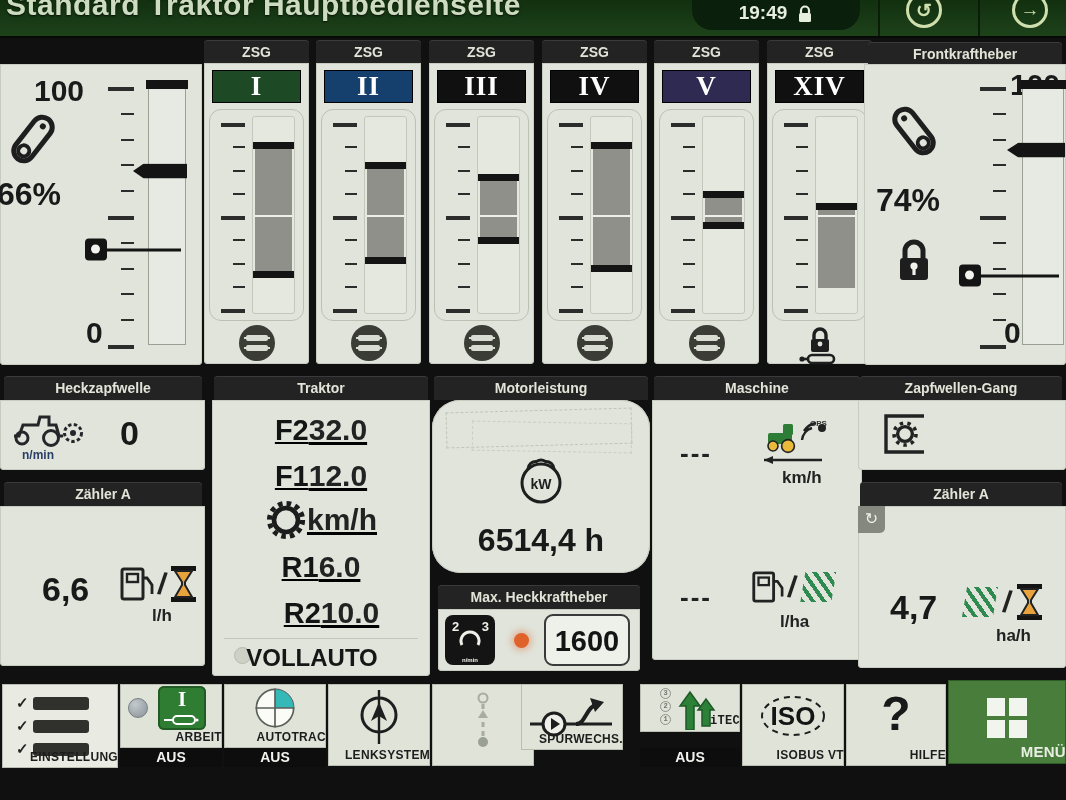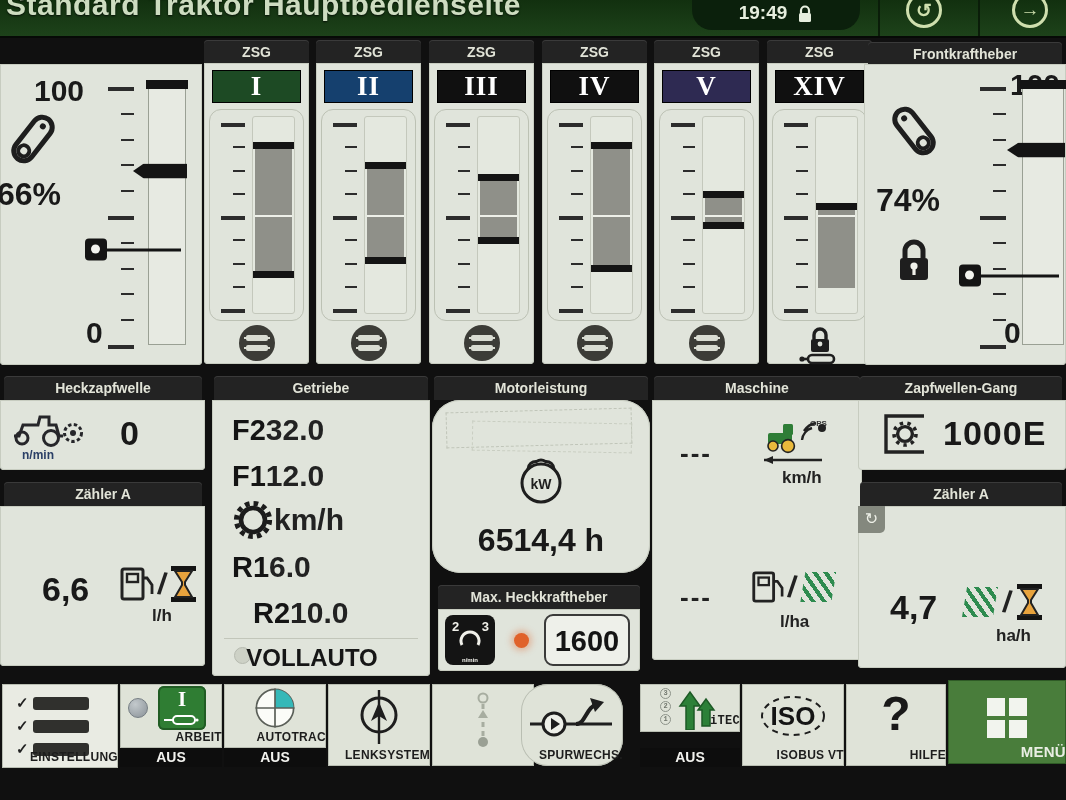--- a/index.html
+++ b/index.html
@@ -73,22 +73,22 @@
   .valve-circ span { display:block; width:22px; height:6px; background:#d9dcd2; border-radius:2px;
     box-shadow:-4px 0 0 -2px #d9dcd2, 4px 0 0 -2px #d9dcd2; }
 
   
   .val34 { font-size:34px; font-weight:bold; color:#191919; }
   .unit-lbl { font-size:17px; font-weight:bold; color:#222; }
   .slash { font-size:30px; font-weight:bold; color:#222; transform:rotate(8deg); }
   .dashes { font-size:26px; font-weight:bold; letter-spacing:2px; color:#222; }
   .hatch { width:36px; height:30px; background:repeating-linear-gradient(55deg,#2e8b4f 0 4px,#e0e4db 4px 9px);
     clip-path:polygon(14% 0,100% 0,86% 100%,0 100%); }
-  .gtr-row { position:absolute; left:20px; right:32px; height:40px; display:flex;
-    justify-content:flex-start; align-items:center; }
+  .gtr-row { position:absolute; left:32px; right:32px; height:40px; display:flex;
+    justify-content:center; align-items:center;text-decoration:underline; }
   .gtr-row .gl { font-size:29px; font-weight:bold; color:#141414; }
   .gtr-row .gv { font-size:30px; font-weight:bold; color:#222; }
   .rpm-box { position:absolute; border:2px solid #3a3a3a; border-radius:9px; background:#eef0ea;
     font-size:29px; font-weight:bold; color:#141414; text-align:center; }
   .led { position:absolute; width:15px; height:15px; border-radius:50%; background:#e0622b;
     box-shadow:0 0 6px 3px rgba(224,98,43,.35); }
 
   
   .tb { position:absolute; background:#dfe3d8; box-shadow:inset 0 0 0 1px #b9beb2; }
   .tb .lbl { position:absolute; left:0; right:0; bottom:4px; text-align:right;
@@ -434,21 +434,21 @@
           <rect x="1" y="0" width="25" height="5" fill="#141414"></rect>
           <rect x="1" y="31" width="25" height="5" fill="#141414"></rect>
           <path d="M5 5 H22 L15 16 V19 L22 31 H5 L12 19 V16 Z" fill="#e8a33d" stroke="#222" stroke-width="2"></path>
         </svg>
       </div>
       <div class="unit-lbl" style="position:absolute; left:152px; top:100px;">l/h</div>
     </div>
   </div>
 
   <div>
-    <div class="tab" style="left:214px; top:376px; width:214px;">Getriebe</div>
+    <div class="tab" style="left:214px; top:376px; width:214px;">Traktor</div>
     <div class="body" style="left:212px; top:400px; width:218px; height:276px;">
       <div class="gtr-row" style="top:10px;">
         <span class="gl">F2</span>
         <span class="gv">32.0</span>
       </div>
       <div class="gtr-row" style="top:56px;">
         <span class="gl">F1</span>
         <span class="gv">12.0</span>
       </div>
       <div class="gtr-row" style="top:100px;">
@@ -539,21 +539,20 @@
   <div>
     <div class="tab" style="left:860px; top:376px; width:202px;">Zapfwellen-Gang</div>
     <div class="body" style="left:858px; top:400px; width:208px; height:70px;">
       <div style="position:absolute; left:22px; top:12px; width:48px; height:44px;">
         <svg width="48" height="44" viewBox="0 0 48 44">
           <path d="M44 4 H6 V40 H44" fill="none" stroke="#222" stroke-width="3.4"></path>
           <circle cx="25" cy="22" r="7.4" fill="none" stroke="#222" stroke-width="3.4"></circle>
           <circle cx="25" cy="22" r="11" fill="none" stroke="#222" stroke-width="3.6" stroke-dasharray="3.4 4.3"></circle>
         </svg>
       </div>
-      <div class="val34" style="position:absolute; left:85px; top:14px; letter-spacing:1px;">1000E</div>
     </div>
   </div>
 
   <div>
     <div class="tab" style="left:860px; top:482px; width:202px;">Zähler A</div>
     <div class="body" style="left:858px; top:506px; width:208px; height:162px;">
       <div class="badge-sync">↻</div>
       <div class="val34" style="position:absolute; left:32px; top:82px;">4,7</div>
       <div style="position:absolute; left:104px; top:78px; display:flex; align-items:center; gap:5px;">
         <div class="hatch"></div>
@@ -625,21 +624,21 @@
 
   <div class="tb" style="left:432px; top:684px; width:102px; height:82px;">
     <svg style="position:absolute; left:50%; top:8px; transform:translateX(-50%);" width="30" height="60" viewBox="0 0 30 60">
       <circle cx="15" cy="6" r="4.5" fill="none" stroke="#a7ada0" stroke-width="2"></circle>
       <line x1="15" y1="12" x2="15" y2="44" stroke="#a7ada0" stroke-width="3" stroke-dasharray="5 4"></line>
       <path d="M15 18 l-5 8 h10 z" fill="#a7ada0"></path>
       <circle cx="15" cy="50" r="5" fill="#9aa094"></circle>
     </svg>
   </div>
 
-  <div class="tb" style="left:521px; top:684px; width:102px; height:82px;border-radius:27px;">
+  <div class="tb" style="left:521px; top:684px; width:102px; height:66px;">
     <svg style="position:absolute; left:50%; top:12px; transform:translateX(-50%);" width="88" height="44" viewBox="0 0 88 44">
       <line x1="2" y1="28" x2="84" y2="28" stroke="#1e1e1e" stroke-width="3"></line>
       <circle cx="26" cy="28" r="11" fill="#eef0e9" stroke="#1e1e1e" stroke-width="3"></circle>
       <path d="M23 22 l9 6 l-9 6 z" fill="#1e1e1e"></path>
       <path d="M48 28 C58 28 58 10 70 8" fill="none" stroke="#1e1e1e" stroke-width="4"></path>
       <path d="M62 2 l14 4 l-9 10 z" fill="#1e1e1e"></path>
     </svg>
     <div class="lbl">SPURWECHS.</div>
   </div>
 

